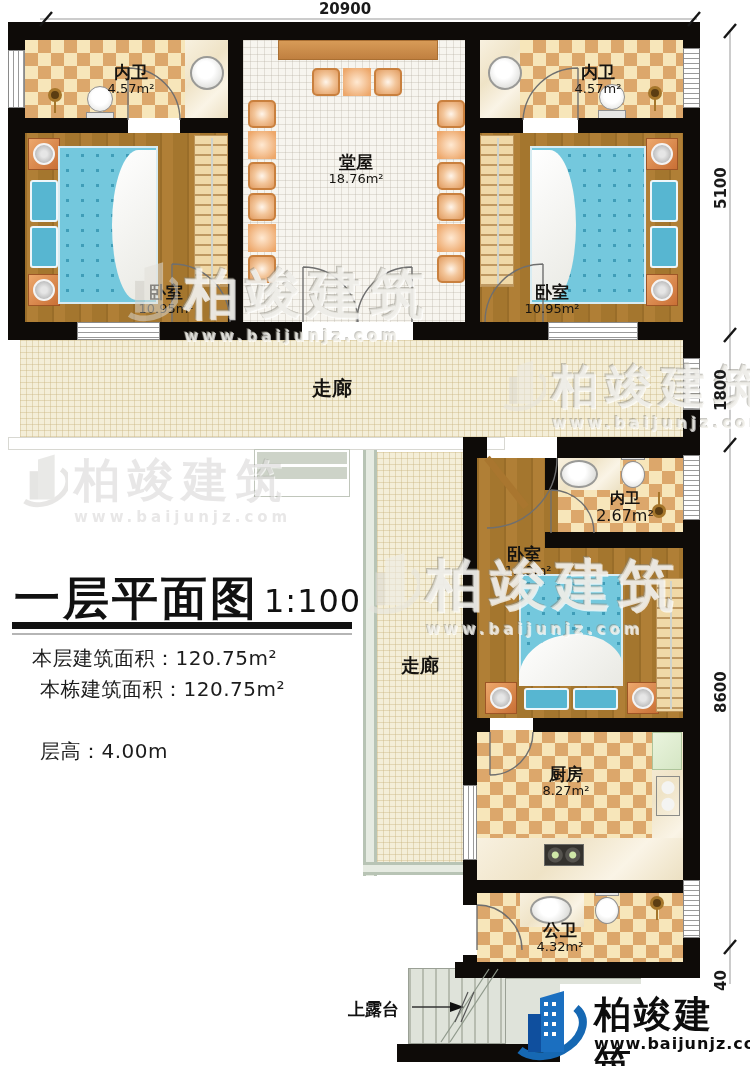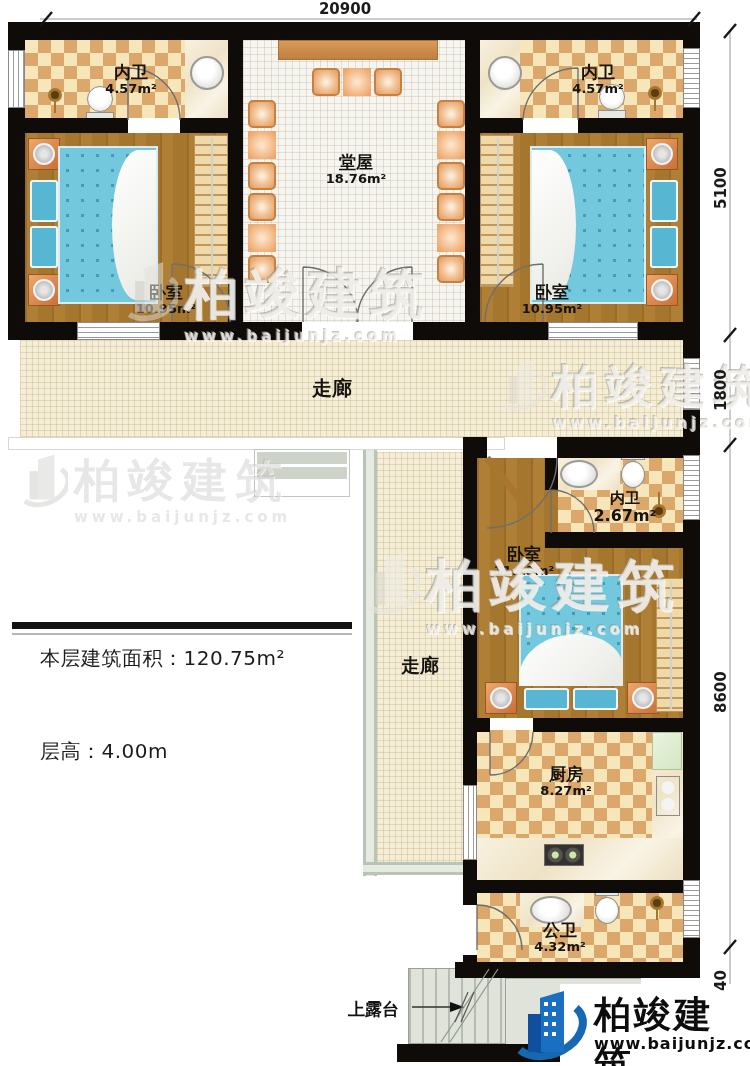--- a/index.html
+++ b/index.html
@@ -35,21 +35,21 @@
   .ksink{position:absolute;z-index:12;background:linear-gradient(#dcdcd8,#b4b4b0);border:1px solid #8c8c88;background-image:radial-gradient(circle at 50% 28%,#f4f4f2 0 6px,transparent 7px),radial-gradient(circle at 50% 72%,#f4f4f2 0 6px,transparent 7px);box-sizing:border-box;}
   .stove{position:absolute;z-index:12;background-color:#34322e;border:1px solid #6a6a66;background-image:radial-gradient(circle at 27% 50%,#cfe8a8 0 3px,#55534e 4px 7px,transparent 8px),radial-gradient(circle at 73% 50%,#cfe8a8 0 3px,#55534e 4px 7px,transparent 8px);box-sizing:border-box;}
   .fridge{position:absolute;z-index:12;background:linear-gradient(135deg,#eaf4de,#d5e6c4);border:1px solid #adc49a;box-sizing:border-box;}
   .steps{position:absolute;z-index:8;background-color:#cdd3c8;border:2px solid #fff;box-shadow:0 0 0 1px #c0c6bb;background-image:linear-gradient(180deg,transparent 0 12px,#fff 12px 15px,transparent 15px 27px,#fff 27px 30px);box-sizing:border-box;}
   .stairs{position:absolute;z-index:6;background-color:#dfe3da;background-image:repeating-linear-gradient(90deg,#b7bcb0 0 2px,transparent 2px 13px);border:1px solid #9aa095;box-sizing:border-box;}
   .terrace{position:absolute;z-index:5;background:#dfe3da;border-top:1px solid #aab0a4;box-sizing:border-box;}
   .corr-edge{position:absolute;z-index:7;}
   .whiteband{position:absolute;z-index:6;background:#fff;border:1px solid #d8d8d2;box-sizing:border-box;}
   .label{position:absolute;z-index:50;text-align:center;color:#151310;transform:translate(-50%,-50%);line-height:1.12;white-space:nowrap;}
   .label .nm{font-size:17px;font-weight:bold;display:block;}
-  .label .ar{font-size:13px;font-weight:bold;display:block;}
+  .label .ar{font-size:13px;font-weight:normal;display:block;}
   .label.sm .nm{font-size:15px;}
   .label.sm .ar{font-size:16px;}
   .label.solo{font-size:20px;font-weight:bold;}
   .dim{position:absolute;z-index:60;font-size:15px;font-weight:bold;color:#1a1a1a;text-align:center;}
   .dim-v{writing-mode:vertical-rl;transform:rotate(180deg);text-orientation:mixed;}
   .svglayer{position:absolute;left:0;top:0;z-index:40;pointer-events:none;}
   .wm{position:absolute;z-index:55;display:flex;align-items:flex-start;pointer-events:none;}
   .wm .txt{margin-left:6px;}
   .wm .chars{display:block;font-weight:bold;letter-spacing:8px;color:rgba(238,236,229,0.62);text-shadow:1px 1px 0 rgba(255,255,255,0.75),-1px -1px 0 rgba(135,133,123,0.5);}
   .wm .url{display:block;font-size:15px;font-weight:bold;letter-spacing:4px;margin-top:-4px;color:rgba(238,236,229,0.7);text-shadow:1px 1px 0 rgba(255,255,255,0.7),-1px -1px 0 rgba(135,133,123,0.45);}
@@ -297,23 +297,26 @@
       <span class="ar">4.32m²</span>
   </div>
   <div class="abs" style="left:348px;top:998px;z-index:50;font-size:17px;font-weight:bold;color:#111;">上露台</div>
 
   <div class="dim" style="left:305px;top:0px;width:80px;">20900</div>
   <div class="dim dim-v" style="left:712px;top:148px;height:80px;">5100</div>
   <div class="dim dim-v" style="left:712px;top:352px;height:76px;">1800</div>
   <div class="dim dim-v" style="left:712px;top:652px;height:80px;">8600</div>
   <div class="dim dim-v" style="left:712px;top:958px;height:46px;z-index:69;">40</div>
 
+  <div class="title-main" style="left:14px;top:568px;">一层平面图</div>
+  <div class="title-scale" style="left:264px;top:582px;">1:100</div>
   <div class="rule" style="left:12px;top:622px;width:340px;height:7px;"></div>
   <div class="rule thin" style="left:12px;top:633px;width:340px;height:2px;"></div>
-  <div class="stat" style="left:40px;top:645px;">本层建筑面积：120.75m²</div>
+  <div class="stat" style="left:32px;top:645px;">本层建筑面积：120.75m²</div>
+  <div class="stat" style="left:40px;top:676px;">本栋建筑面积：120.75m²</div>
   <div class="stat" style="left:40px;top:738px;">层高：4.00m</div>
 
   <div class="wm" style="left:122px;top:258px;">
     <svg width="56" height="70" viewBox="0 0 60 74" style="opacity:.55;">
       <path d="M8,60 A28,20 -20 1 0 52,22" stroke="#d8d6cf" stroke-width="6" fill="none"></path>
       <polygon points="24,10 44,4 44,58 24,58" fill="#e3e1da"></polygon>
       <rect x="14" y="24" width="10" height="34" fill="#cfcdc6"></rect>
     </svg>
     <div class="txt">
         <span class="chars" style="font-size:54px;">柏竣建筑</span>

